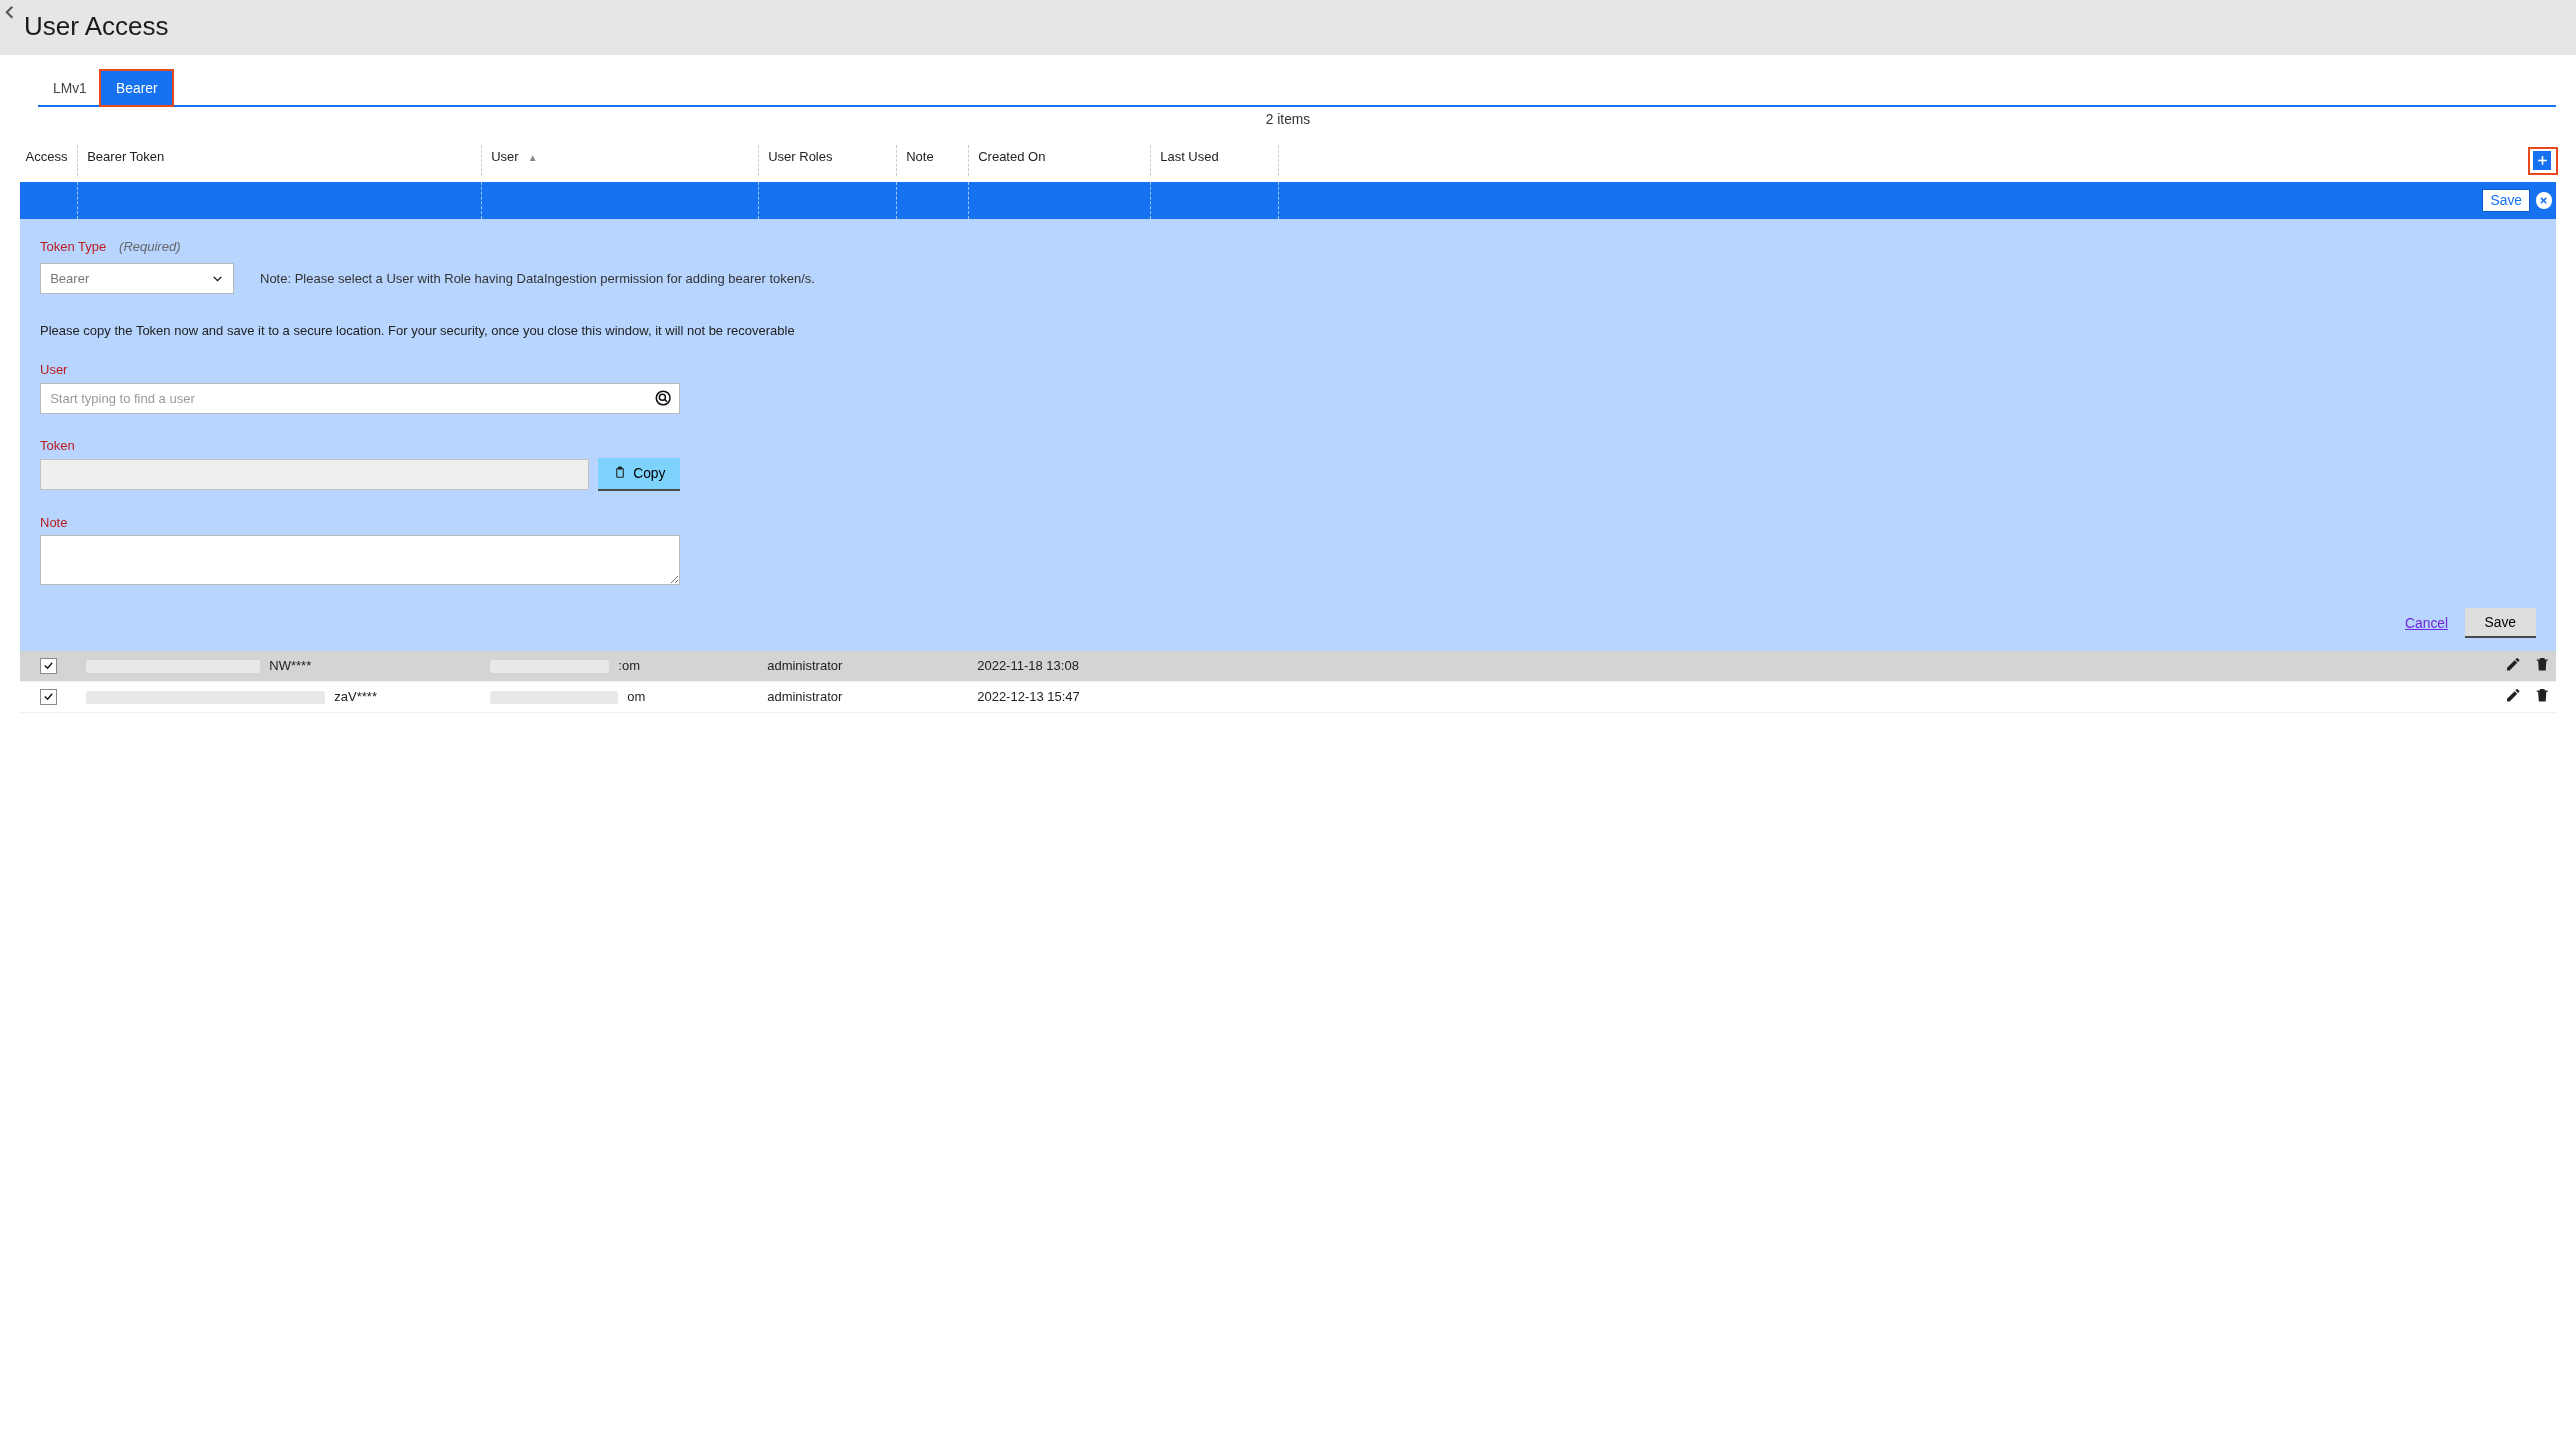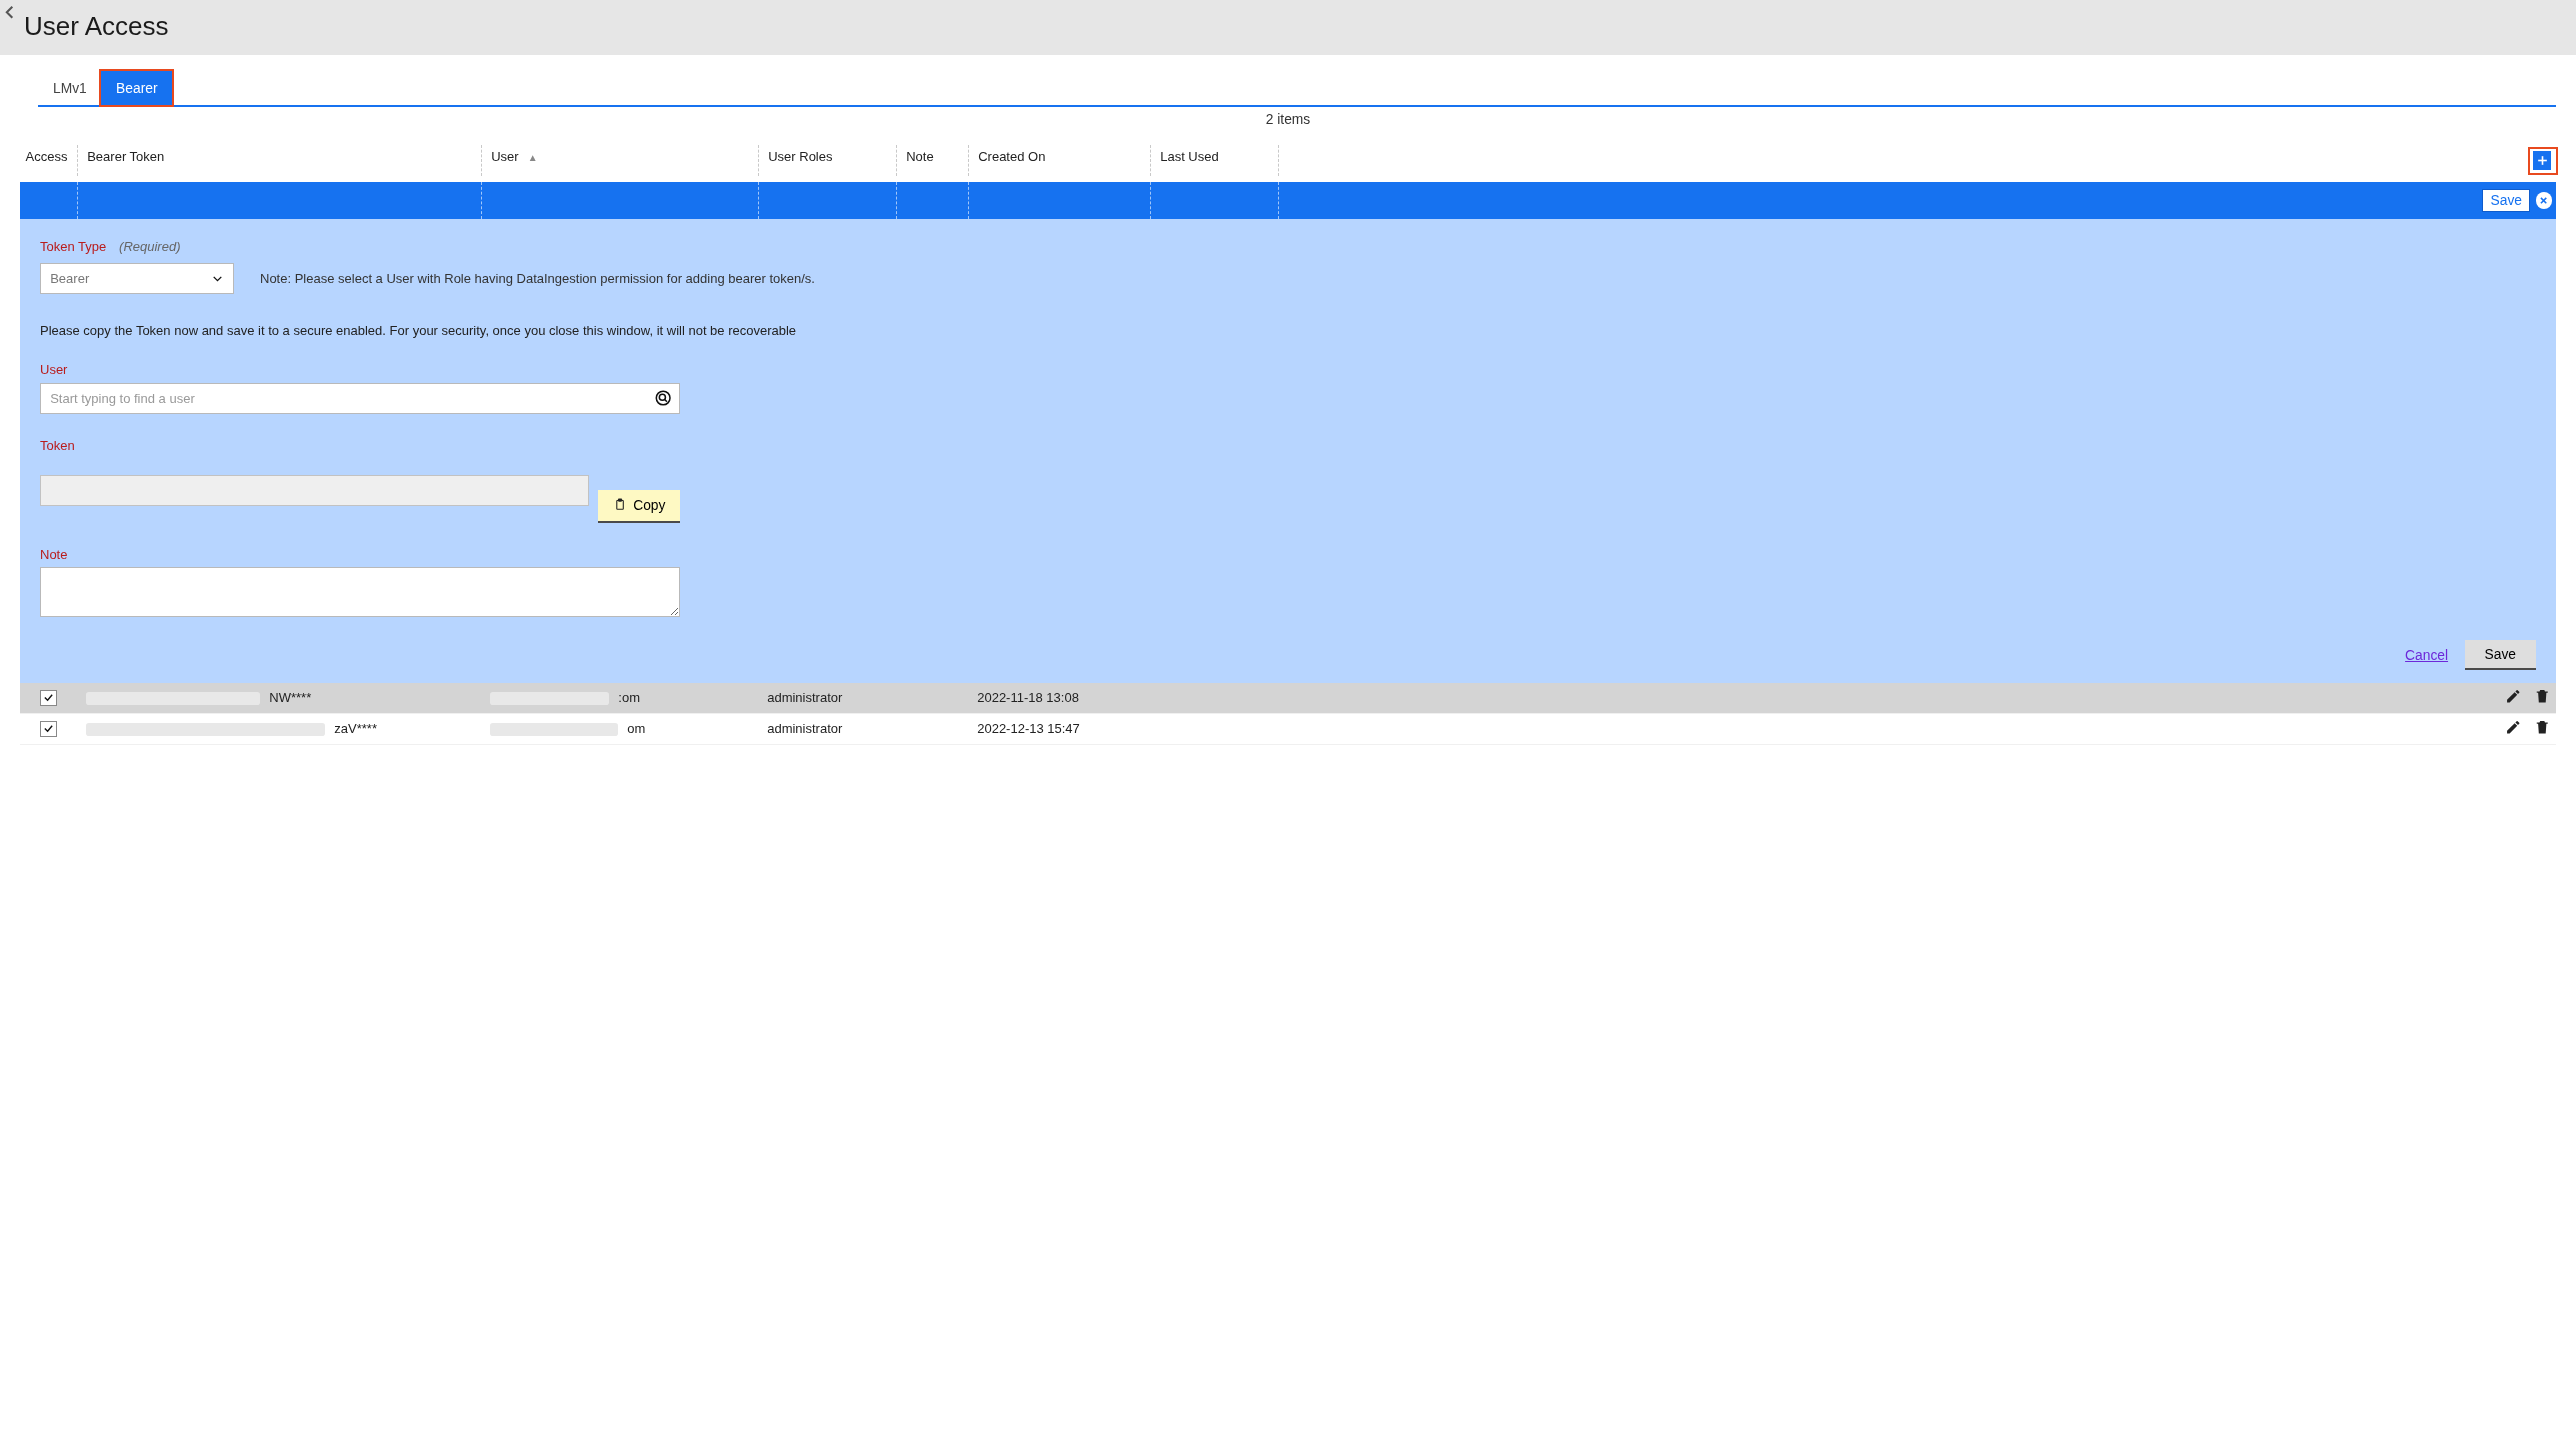--- a/index.html
+++ b/index.html
@@ -250,30 +250,29 @@
   }
   .token-input {
     width: 549px;
     height:31px;
     border:0.9px solid #c2c2c2;
     background:#efefef;
     padding:5.5px 9.2px;
     font-size:13px;
   }
   .copy-btn {
-    background:#fef9c3;
+    background:#7dd3fc;
     border:none;
     border-bottom:2.8px solid #4a4a4a;
     padding:6.4px 14.7px;
     font-size:13.8px;
     display:inline-flex;
     align-items:center;
     gap:7.3px;
     cursor:pointer;
-    margin-top:32px;
   }
   .note-area {
     width: 640px;
     height: 50px;
     border:0.9px solid #b9b9b9;
     background:#fff;
     resize:both;
     font-size:13px;
     padding:5.5px 9.2px;
   }
@@ -406,21 +405,21 @@
             <span class="chev">
               <svg viewBox="0 0 24 24" fill="none" stroke="#111" stroke-width="2.5">
                   <polyline points="5 9 12 16 19 9"></polyline>
                 </svg>
             </span>
           </div>
           <span class="helper-note">Note: Please select a User with Role having DataIngestion permission for adding bearer token/s.</span>
         </div>
       </div>
 
-      <div class="copy-warning">Please copy the Token now and save it to a secure enabled. For your security, once you close this window, it will not be recoverable</div>
+      <div class="copy-warning">Please copy the Token now and save it to a secure location. For your security, once you close this window, it will not be recoverable</div>
 
       <div class="field">
         <label class="form-label">User</label>
         <div class="user-input-wrap">
           <input class="user-input" type="text" placeholder="Start typing to find a user" style="">
           <span class="user-search-icon">
             <svg viewBox="0 0 24 24" fill="none" stroke="#111" stroke-width="2">
                 <circle cx="12" cy="12" r="9"></circle>
                 <circle cx="11" cy="11" r="4"></circle>
                 <line x1="14" y1="14" x2="17" y2="17"></line>

